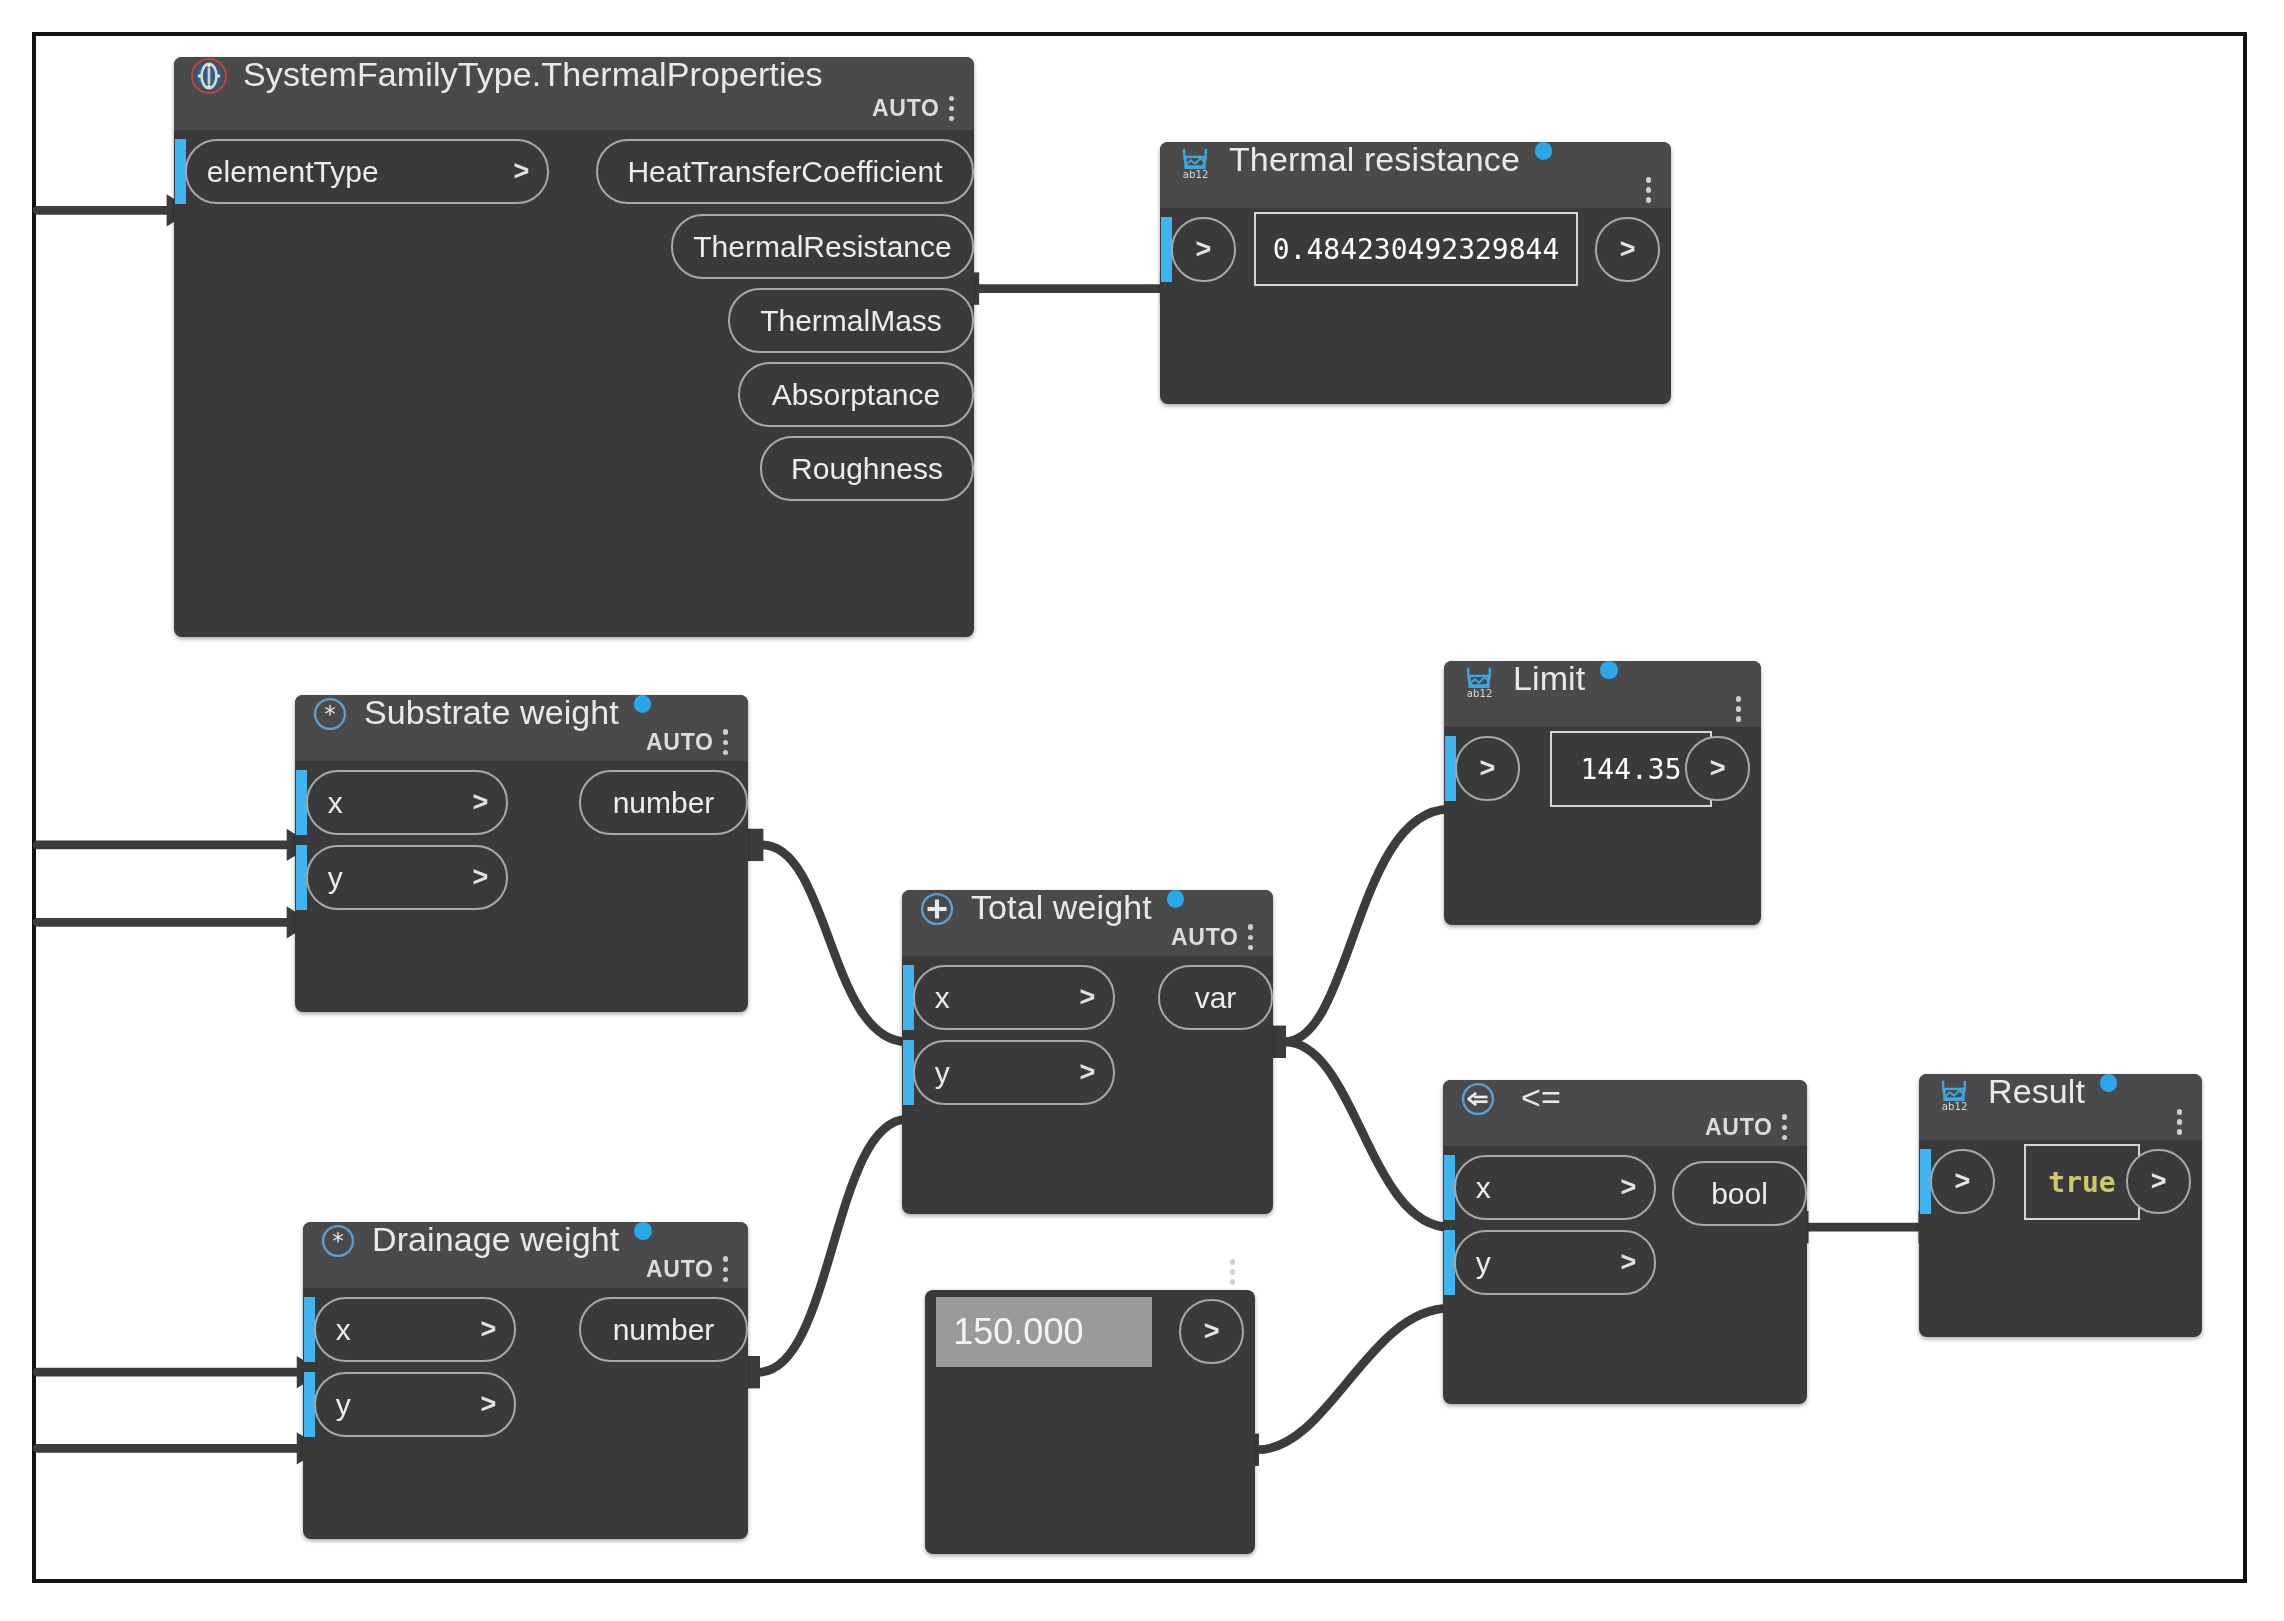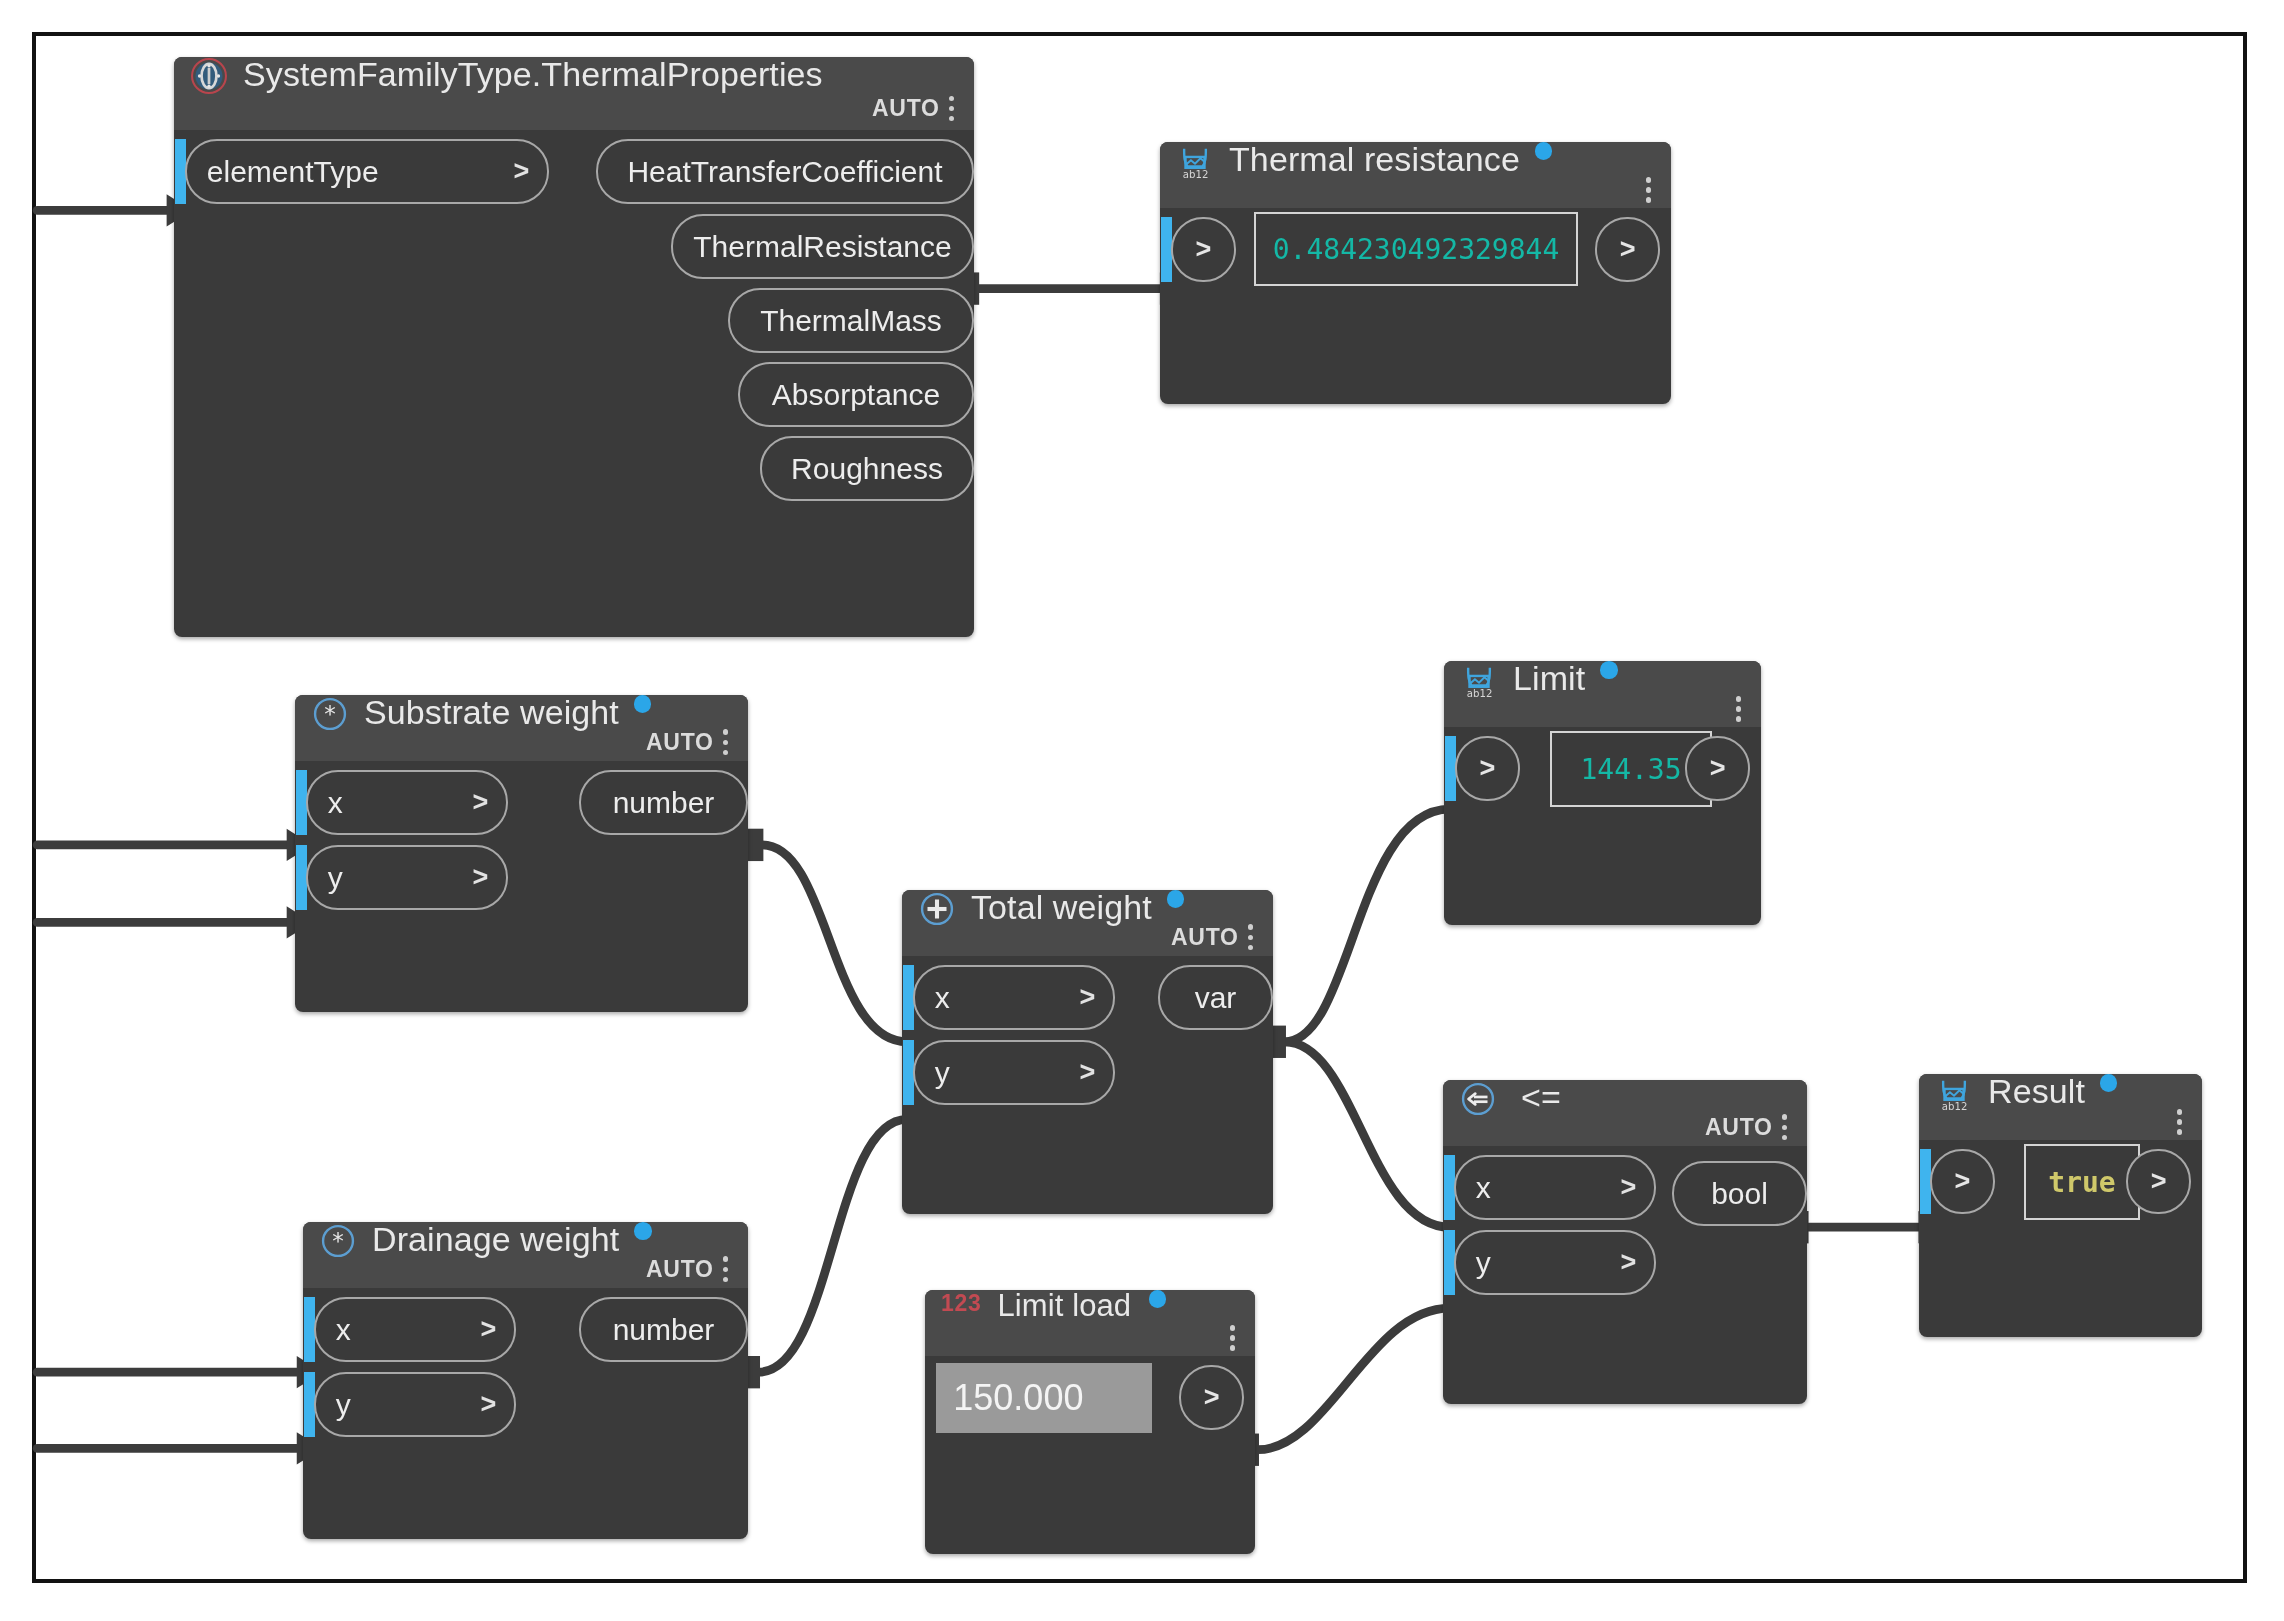--- a/index.html
+++ b/index.html
@@ -33,21 +33,21 @@
      height:65px;border:2px solid #a8a8a8;border-radius:32px;background:#3a3a3a;
      box-sizing:border-box;padding:0 20px;color:#ededed;font-size:30px;white-space:nowrap;}
   .footer{display:flex;align-items:center;justify-content:flex-end;gap:9px;
      padding:5.4px 20px 12px 0;}
   .auto{color:#dcdcdc;font-size:23px;font-weight:bold;letter-spacing:0.7px;}
   .kebab{display:flex;flex-direction:column;gap:4.7px;}
   .kebab i{width:5.4px;height:5.4px;border-radius:50%;background:#cfcfcf;display:block;}
   
   .valbox{position:absolute;border:2.7px solid #d4d4d4;background:#3a3a3a;
      display:flex;align-items:center;justify-content:center;box-sizing:border-box;
-     font-family:"DejaVu Sans Mono", monospace;font-size:28px;color:#14b8a6;}
+     font-family:"DejaVu Sans Mono", monospace;font-size:28px;color:#ffffff;}
   .valbox.bool{color:#cfc86a;font-weight:bold;margin-left:19px;}
   .numbox{position:absolute;background:#9a9a9a;color:#f4f4f4;display:flex;align-items:center;
      padding-left:17.5px;box-sizing:border-box;font-size:36px;}
   .stub{position:absolute;display:flex;align-items:center;justify-content:center;
      height:65px;width:65px;border:2px solid #a8a8a8;border-radius:32px;background:#3a3a3a;
      color:#e6e6e6;font-size:27px;font-weight:bold;box-sizing:border-box;}
   
   .ic{width:38px;height:38px;flex:0 0 auto;display:block;}
   .ic123{width:39px;height:27px;display:flex;align-items:center;color:#c24a52;
      font-size:23px;font-weight:bold;letter-spacing:0.7px;}
@@ -306,25 +306,20 @@
       <span class="kebab">
           <i></i>
           <i></i>
           <i></i>
         </span>
     </div>
   </div>
 </div>
 
 <div class="node" style="left:925px;top:1290px;width:330px;height:264px;">
-  <div class="hdr" style="gap:17.5px;">
-    <span class="ic123">123</span>
-    <span class="ttl sm">Limit load</span>
-    <span class="statedot"></span>
-  </div>
   <div class="body">
     <div class="numbox" style="left:10.8px;top:6.7px;width:216px;height:70px;">150.000</div>
     <div class="stub" style="right:10.8px;top:9.4px;">
       <span>&gt;</span>
     </div>
     <div class="footer" style="position:absolute;bottom:2.7px;right:0;">
       <span class="kebab">
           <i></i>
           <i></i>
           <i></i>

